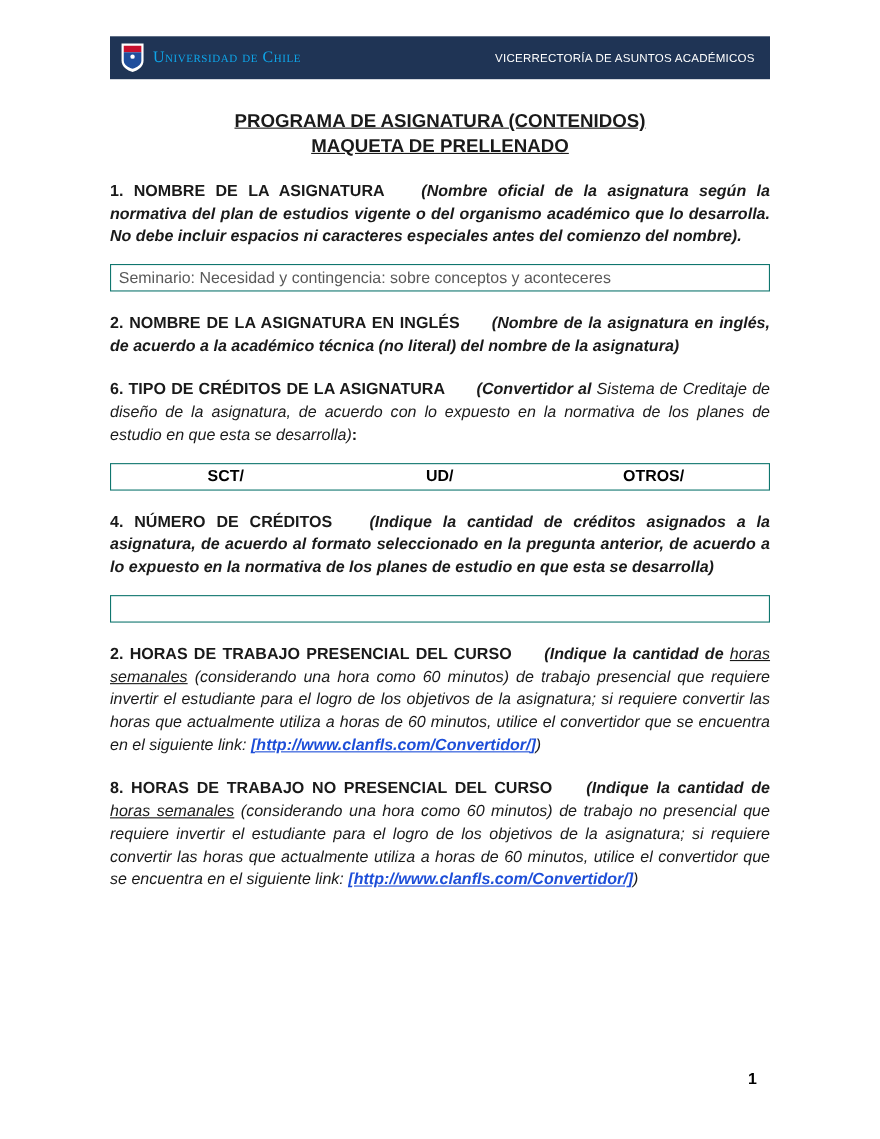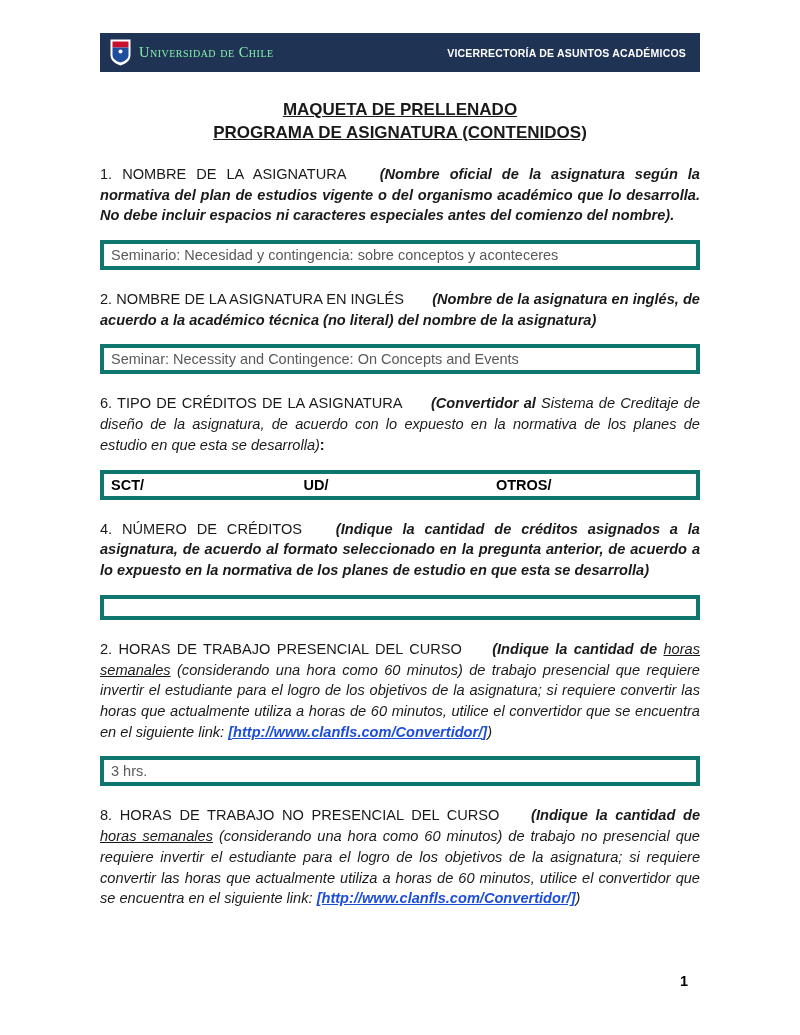--- a/index.html
+++ b/index.html
@@ -13,50 +13,50 @@
 
   
   .banner {
     height: 39px; background: #1F3455; display: flex;
     align-items: center; justify-content: space-between;
     padding: 0 14px 0 10px;
   }
   .logo-block { display: flex; align-items: center; gap: 8px; }
   .crest { display: inline-flex; }
   .uni-name {
-    color: #86efac; font-family: "Liberation Serif", "DejaVu Serif", serif;
+    color: #0ea5e9; font-family: "Liberation Serif", "DejaVu Serif", serif;
     font-variant: small-caps; font-size: 14.5px; letter-spacing: 0.5px;
   }
   .dept-name {
-    color: #ffffff; font-weight: bold; font-size: 10.5px; letter-spacing: 0.2px;
+    color: #ffffff; font-weight: normal; font-size: 10.5px; letter-spacing: 0.2px;
   }
 
   
   .doc-title { margin-top: 27px; text-align: center; font-weight: bold; font-size: 17px; line-height: 1.35; }
   .doc-title div { text-decoration: underline; }
 
   
   .para { text-align: justify; font-size: 14.6px; line-height: 1.42; margin-top: 19px; }
-  .h  { font-weight: normal; }
+  .h  { font-weight: bold; }
   .d  { font-style: italic; }
   .db { font-style: italic; font-weight: bold; margin-left: 24px; }
   .du { font-style: italic; text-decoration: underline; }
   .bold-colon { font-weight: bold; }
   a.doc-link {
     color: #1d4ed8; font-style: italic; font-weight: bold;
     text-decoration: underline; cursor: pointer;
   }
 
   .abox {
-    border: 4px solid #0f766e; min-height: 25px; margin-top: 14px;
+    border: 1px solid #0f766e; min-height: 25px; margin-top: 14px;
     padding: 3px 7px; display: flex; align-items: center;
     font-size: 14.5px; color: #595959;
   }
   .abox.credits-box { color: #000000; font-weight: bold; }
-  .credits-box span { display: inline-block; width: 33.3%; }
+  .credits-box span { display: inline-block; width: 33.3%; text-align: center; }
 
   .page-number {
     position: absolute; right: 112px; bottom: 46px;
     font-weight: bold; font-size: 14.5px; color: #000;
   }
 </style>
 </head>
 <body>
 
 <div class="page">
@@ -70,39 +70,36 @@
           <path d="M2.5 8.5 h16 v7.5 c0 4.2 -4 6.3 -8 7.5 c-4 -1.2 -8 -3.3 -8 -7.5 Z" fill="#1F4E9C"></path>
           <circle cx="10.5" cy="12.5" r="2" fill="#ffffff"></circle>
         </svg>
       </span>
       <span class="uni-name">Universidad de Chile</span>
     </div>
     <div class="dept-name">VICERRECTORÍA DE ASUNTOS ACADÉMICOS</div>
   </div>
 
   <div class="doc-title">
+    <div>PROGRAMA DE ASIGNATURA (CONTENIDOS)</div>
     <div>MAQUETA DE PRELLENADO</div>
-    <div>PROGRAMA DE ASIGNATURA (CONTENIDOS)</div>
   </div>
 
   <p class="para">
     <span class="h">1. NOMBRE DE LA ASIGNATURA</span>
     <span class="db">(Nombre oficial de la asignatura según la normativa del plan de estudios vigente o del organismo académico que lo desarrolla. No debe incluir espacios ni caracteres especiales antes del comienzo del nombre).</span>
   </p>
   <div class="abox">
     <span>Seminario: Necesidad y contingencia: sobre conceptos y aconteceres</span>
   </div>
 
   <p class="para">
     <span class="h">2. NOMBRE DE LA ASIGNATURA EN INGLÉS</span>
     <span class="db">(Nombre de la asignatura en inglés, de acuerdo a la académico técnica (no literal) del nombre de la asignatura)</span>
   </p>
-  <div class="abox">
-    <span>Seminar: Necessity and Contingence: On Concepts and Events</span>
-  </div>
 
   <p class="para">
     <span class="h">6. TIPO DE CRÉDITOS DE LA ASIGNATURA</span>
     <span class="db">(Convertidor al</span>
     <span class="d">Sistema de Creditaje de diseño de la asignatura, de acuerdo con lo expuesto en la normativa de los planes de estudio en que esta se desarrolla)</span><span class="bold-colon">:</span>
   </p>
   <div class="abox credits-box">
     <span>SCT/</span>
     <span>UD/</span>
     <span>OTROS/</span>
@@ -116,23 +113,20 @@
     <span></span>
   </div>
 
   <p class="para">
     <span class="h">2. HORAS DE TRABAJO PRESENCIAL DEL CURSO</span>
     <span class="db">(Indique la cantidad de</span>
     <span class="du">horas semanales</span>
     <span class="d">(considerando una hora como 60 minutos) de trabajo presencial que requiere invertir el estudiante para el logro de los objetivos de la asignatura; si requiere convertir las horas que actualmente utiliza a horas de 60 minutos, utilice el convertidor que se encuentra en el siguiente link:</span>
     <a class="doc-link">[http://www.clanfls.com/Convertidor/]</a><span class="d">)</span>
   </p>
-  <div class="abox">
-    <span>3 hrs.</span>
-  </div>
 
   <p class="para">
     <span class="h">8. HORAS DE TRABAJO NO PRESENCIAL DEL CURSO</span>
     <span class="db">(Indique la cantidad de</span>
     <span class="du">horas semanales</span>
     <span class="d">(considerando una hora como 60 minutos) de trabajo no presencial que requiere invertir el estudiante para el logro de los objetivos de la asignatura; si requiere convertir las horas que actualmente utiliza a horas de 60 minutos, utilice el convertidor que se encuentra en el siguiente link:</span>
     <a class="doc-link">[http://www.clanfls.com/Convertidor/]</a><span class="d">)</span>
   </p>
 
 </div>

